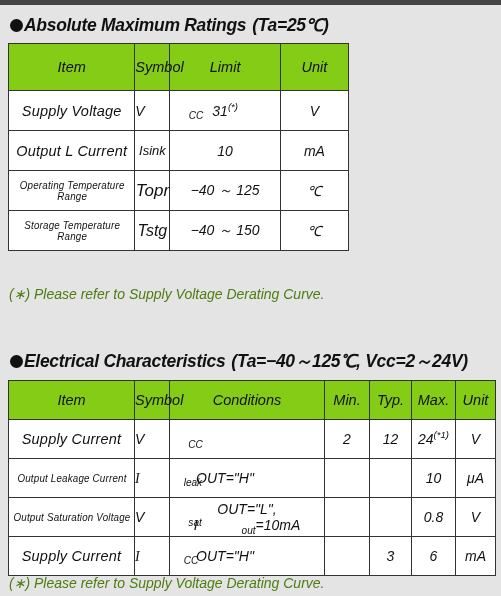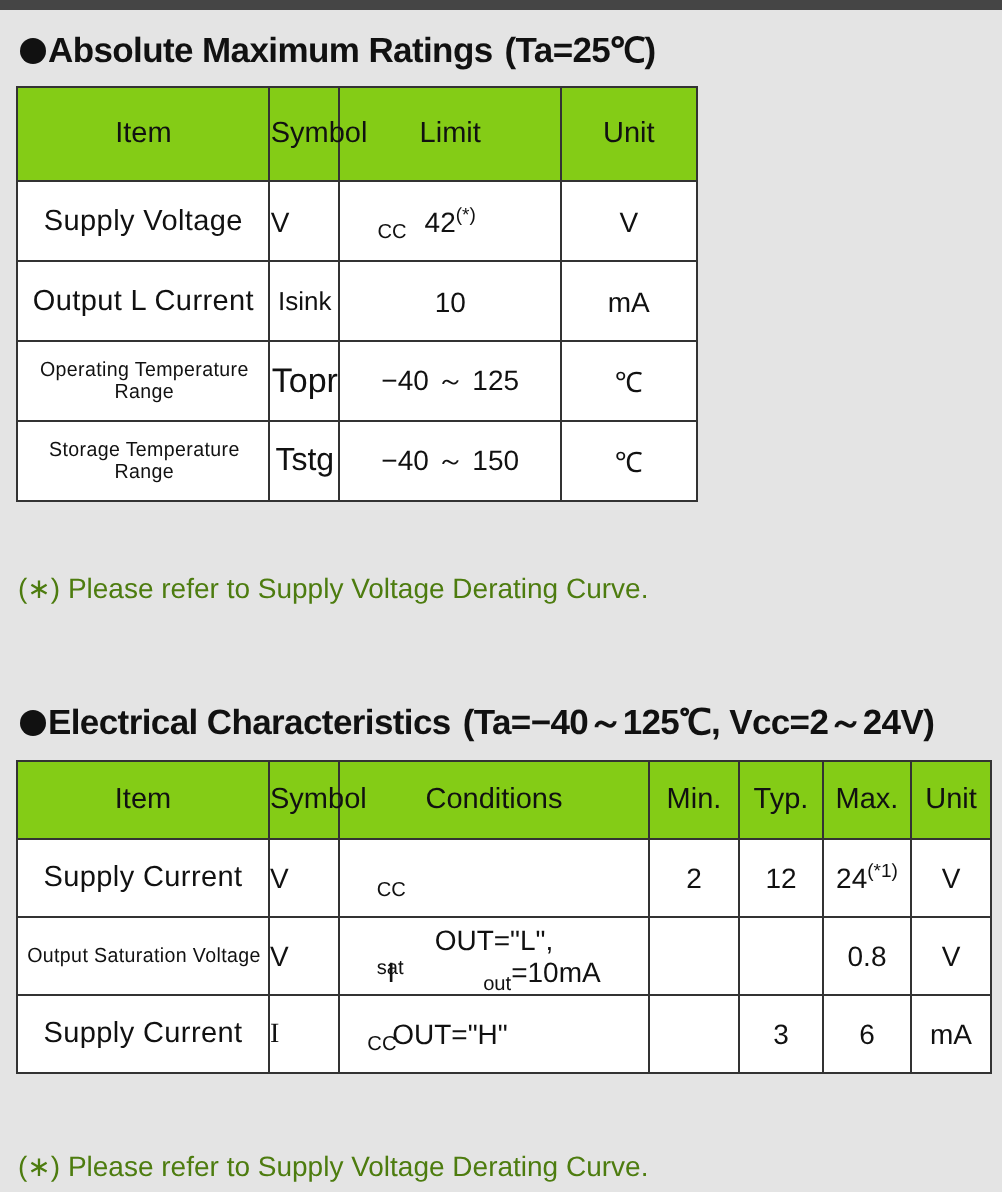--- a/index.html
+++ b/index.html
@@ -20,20 +20,21 @@
     top: 0; left: 0;
     width: 501px;
     height: 5px;
     background: #454545;
   }
   .page {
     position: absolute;
     top: 5px; left: 0;
     width: 501px;
     height: 467px;
+    font-style: italic;
   }
 
   
   .section-head {
     position: absolute;
     font-size: 17.5px;
     font-weight: 700;
     letter-spacing: -0.3px;
     white-space: nowrap;
     color: #111;
@@ -127,21 +128,21 @@
         <th style="height:46px">Item</th>
         <th class="sym-h">Symbol</th>
         <th>Limit</th>
         <th>Unit</th>
       </tr>
     </thead>
     <tbody>
       <tr>
         <td class="item" style="height:39px">Supply  Voltage</td>
         <td class="sym"><span>V</span><sub>CC</sub></td>
-        <td class="val"><span>42</span><sup>(*)</sup></td>
+        <td class="val"><span>31</span><sup>(*)</sup></td>
         <td class="val">V</td>
       </tr>
       <tr>
         <td class="item" style="height:39px">Output L Current</td>
         <td class="sym" style="font-size:13px"><span>Isink</span></td>
         <td class="val"><span>10</span></td>
         <td class="val">mA</td>
       </tr>
       <tr>
         <td class="item small" style="height:39px">Operating  Temperature  Range</td>
@@ -189,20 +190,29 @@
       <tr>
         <td class="item" style="height:38px">Supply   Current</td>
         <td class="sym"><span>V</span><sub>CC</sub></td>
         <td class="cond"><span></span><sub></sub><span></span></td>
         <td class="val">2</td>
         <td class="val">12</td>
         <td class="val"><span>24</span><sup>(*1)</sup></td>
         <td class="val">V</td>
       </tr>
       <tr>
+        <td class="item small" style="height:38px">Output Leakage Current</td>
+        <td class="sym"><span class="serif">I</span><sub>leak</sub></td>
+        <td class="cond"><span>OUT="H"</span><sub></sub><span></span></td>
+        <td class="val"></td>
+        <td class="val"></td>
+        <td class="val"><span>10</span><sup></sup></td>
+        <td class="val">μA</td>
+      </tr>
+      <tr>
         <td class="item small" style="height:38px">Output  Saturation  Voltage</td>
         <td class="sym"><span>V</span><sub>sat</sub></td>
         <td class="cond"><span>OUT="L", I</span><sub>out</sub><span>=10mA</span></td>
         <td class="val"></td>
         <td class="val"></td>
         <td class="val"><span>0.8</span><sup></sup></td>
         <td class="val">V</td>
       </tr>
       <tr>
         <td class="item" style="height:38px">Supply   Current</td>

